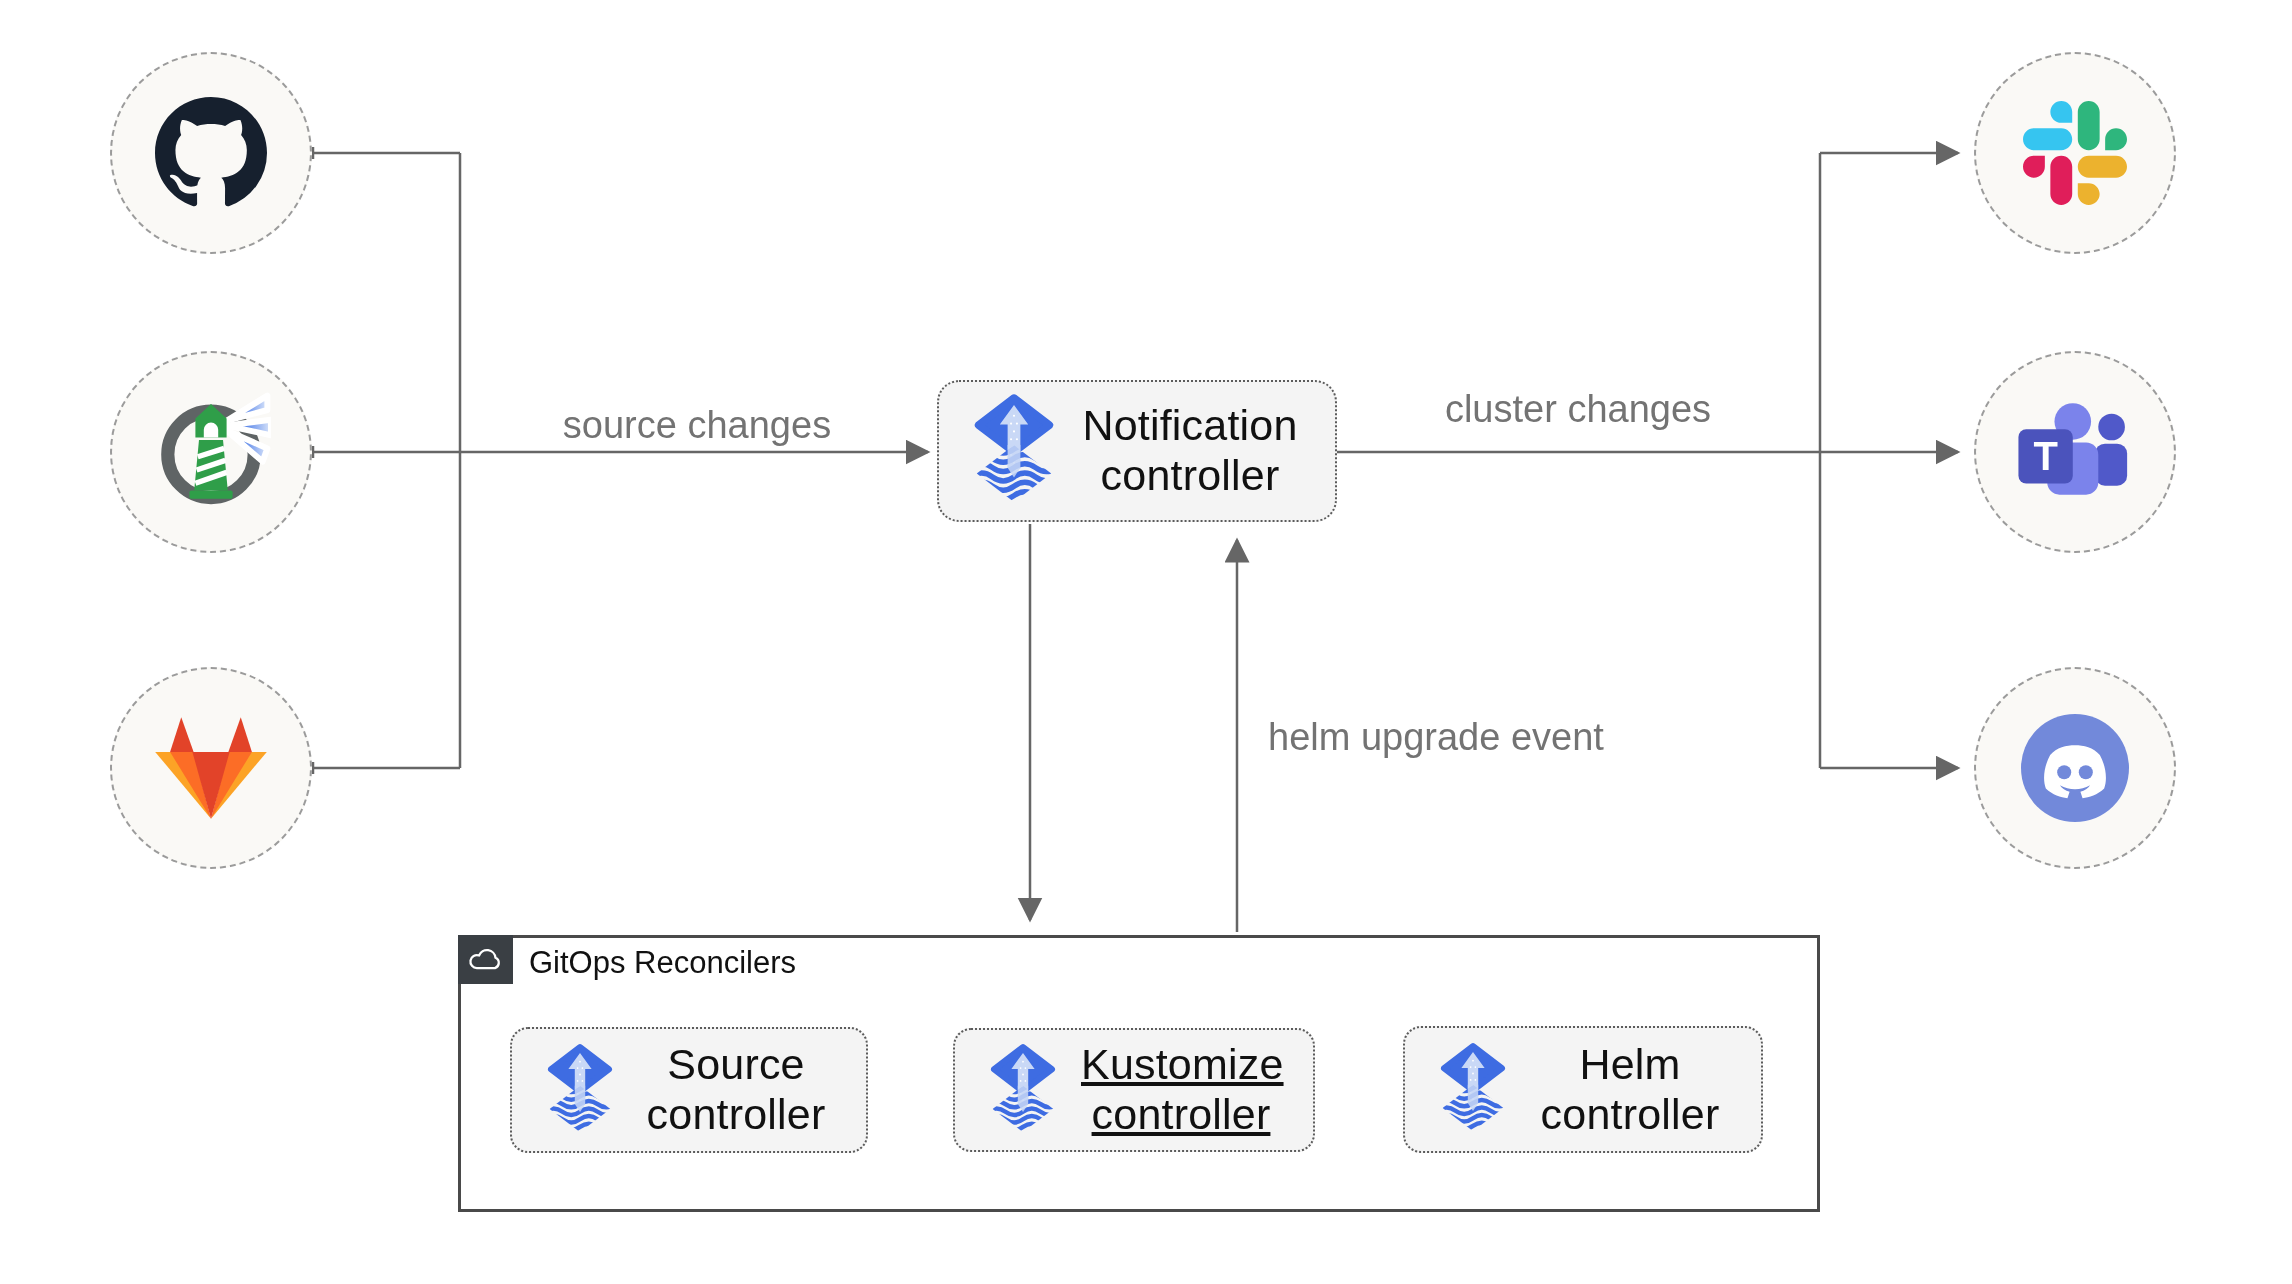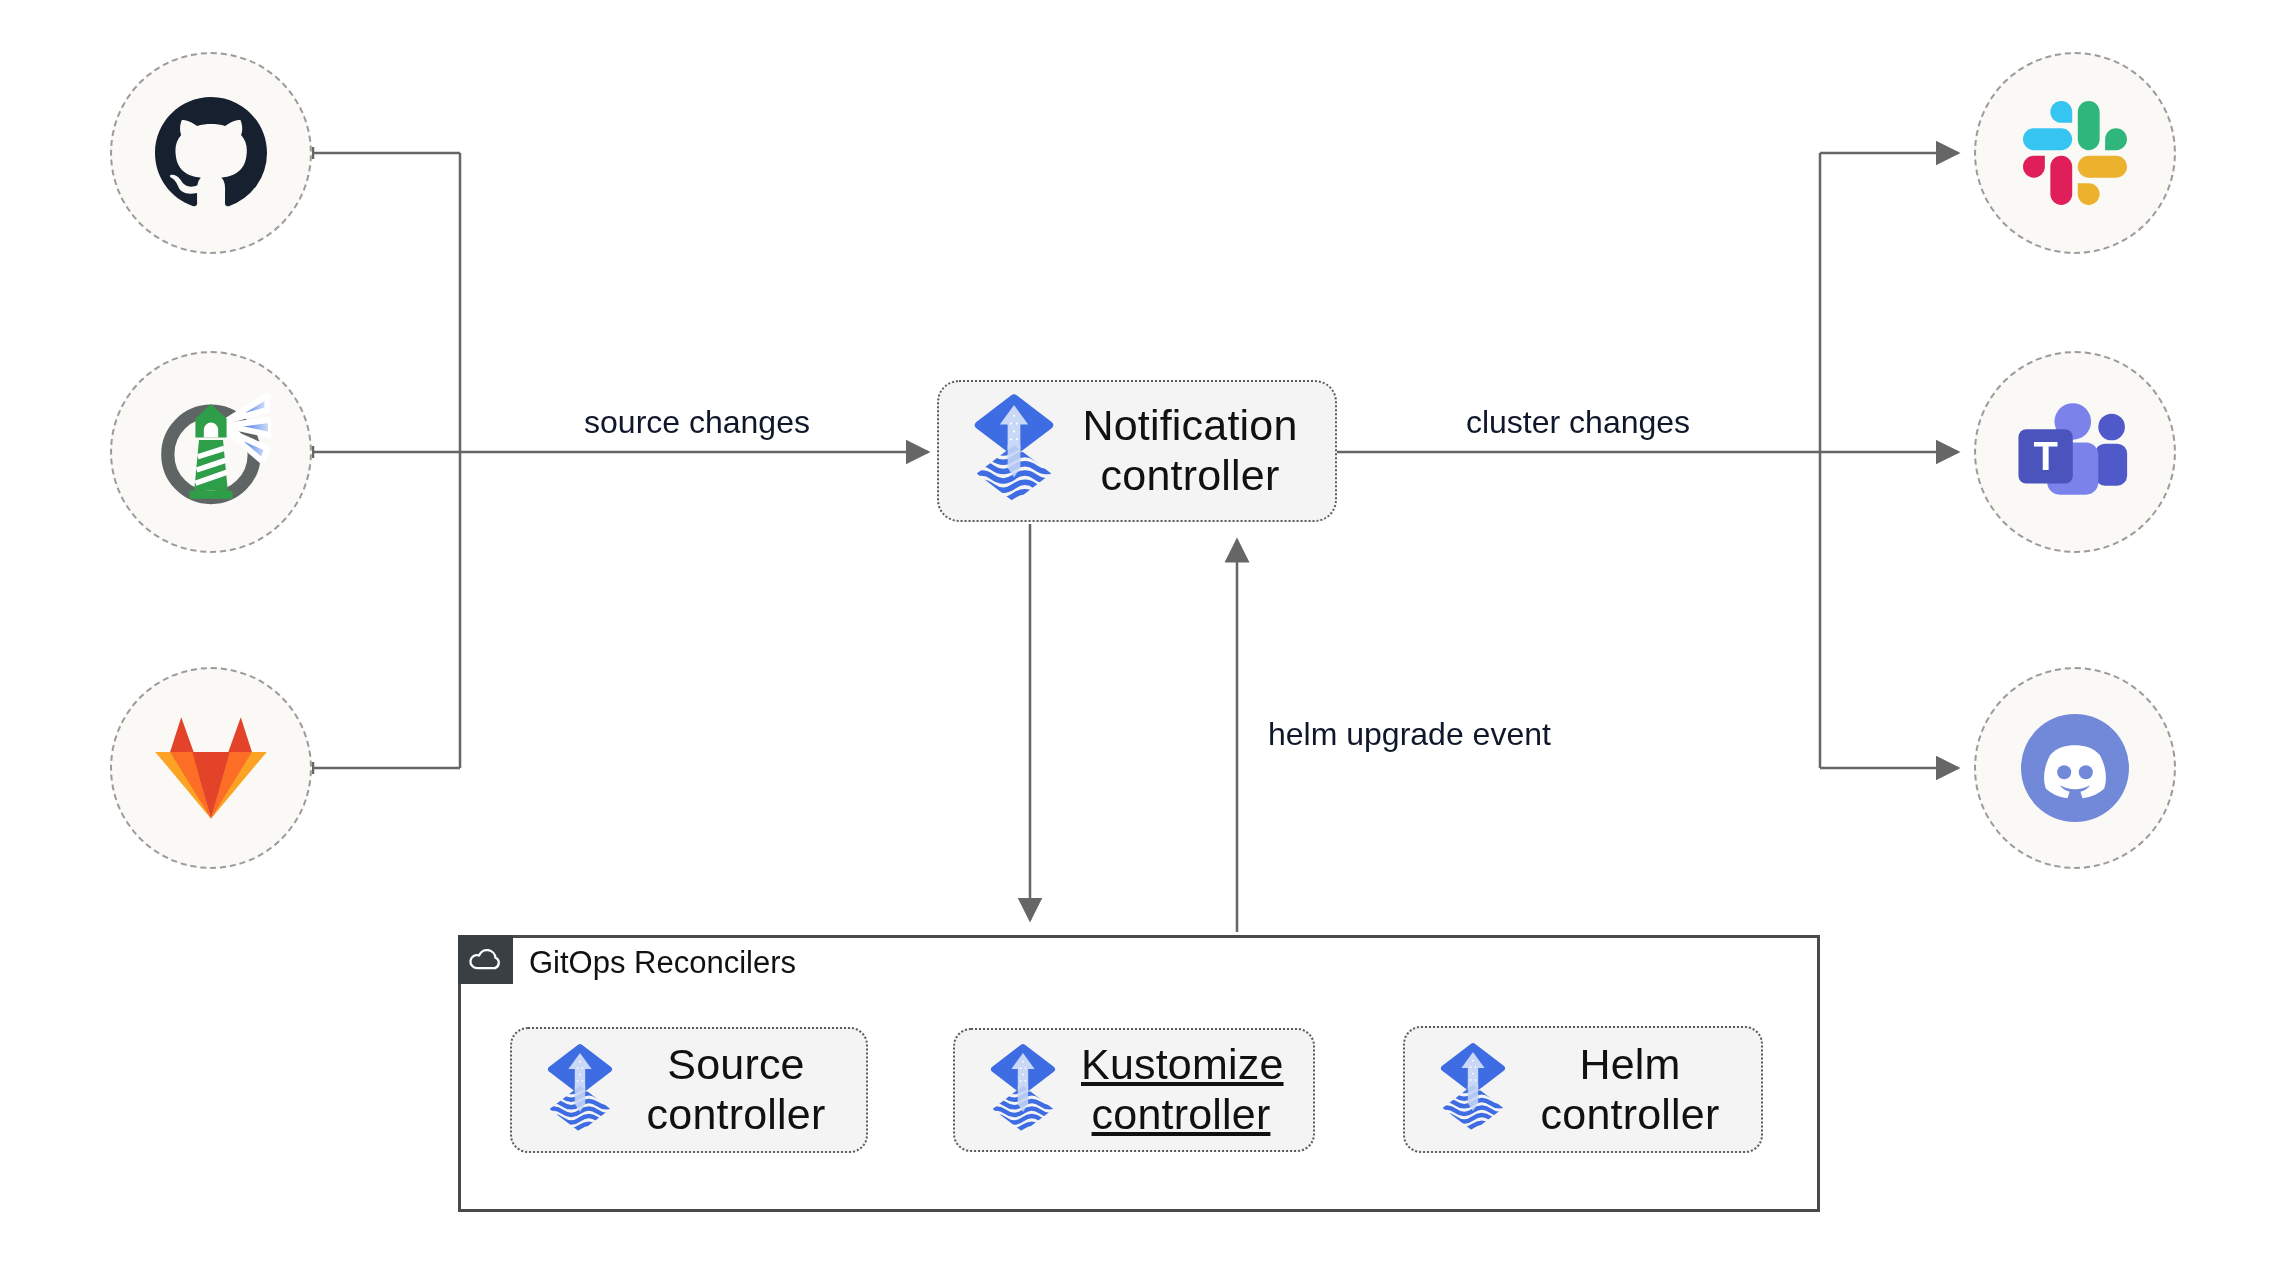--- a/index.html
+++ b/index.html
@@ -37,21 +37,21 @@
     font-size:43px;line-height:1.16;
     color:#111111;
     letter-spacing:0.2px;
   }
   .node.notif{padding-left:26px;padding-right:18px;}
   .node.small{padding-left:28px;padding-right:14px;border-radius:18px;}
 
   
   .edge-label{
     position:absolute;width:320px;text-align:center;
-    font-size:32px;color:#0f172a;white-space:nowrap;
+    font-size:38px;color:#737373;white-space:nowrap;
   }
 
   
   .group-box{
     position:absolute;left:458px;top:935px;width:1362px;height:277px;
     border:3px solid #4a4a4a;background:#ffffff;box-sizing:border-box;
   }
   .group-tab{
     position:absolute;left:-3px;top:-3px;width:55px;height:49px;
     background:#3a3f44;display:flex;align-items:center;justify-content:center;
@@ -229,21 +229,21 @@
   </div>
 
   <div class="node notif" style="left:937px;top:380px;width:400px;height:142px;">
     <svg class="flux" width="98" height="114" viewBox="0 0 100 116">
         <use href="#flux-icon"></use>
       </svg>
     <div class="node-label" style="max-width:250px;margin:0 auto;">Notification controller</div>
   </div>
 
   <div class="edge-label" style="left:537px;top:404px;">source changes</div>
-  <div class="edge-label" style="left:1418px;top:404px;">cluster changes</div>
+  <div class="edge-label" style="left:1418px;top:388px;">cluster changes</div>
   <div class="edge-label" style="left:1268px;top:692px;text-align:left;margin-top:24px;">helm upgrade event</div>
 
   <div class="group-box">
     <div class="group-tab">
       <svg width="38" height="27" viewBox="0 0 40 28">
           <use href="#cloud-icon"></use>
         </svg>
     </div>
     <div class="group-title">GitOps Reconcilers</div>
   </div>

